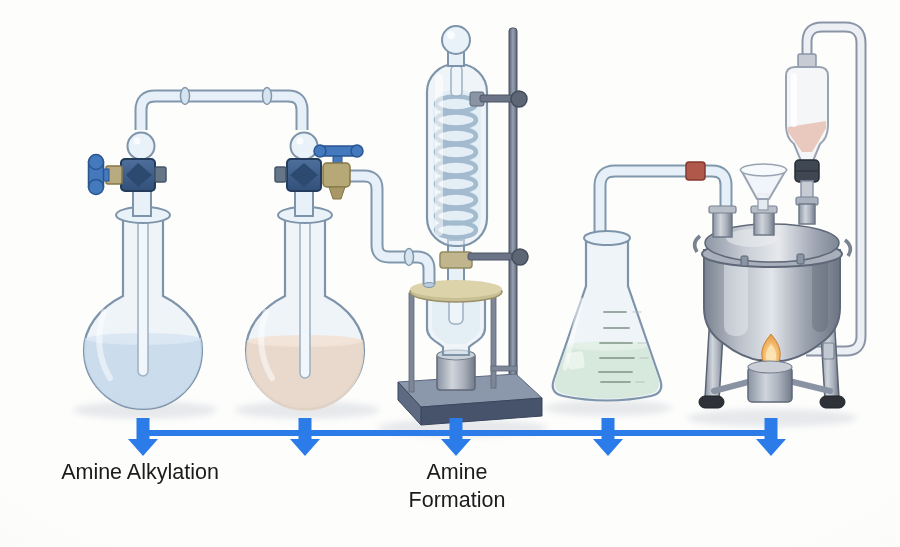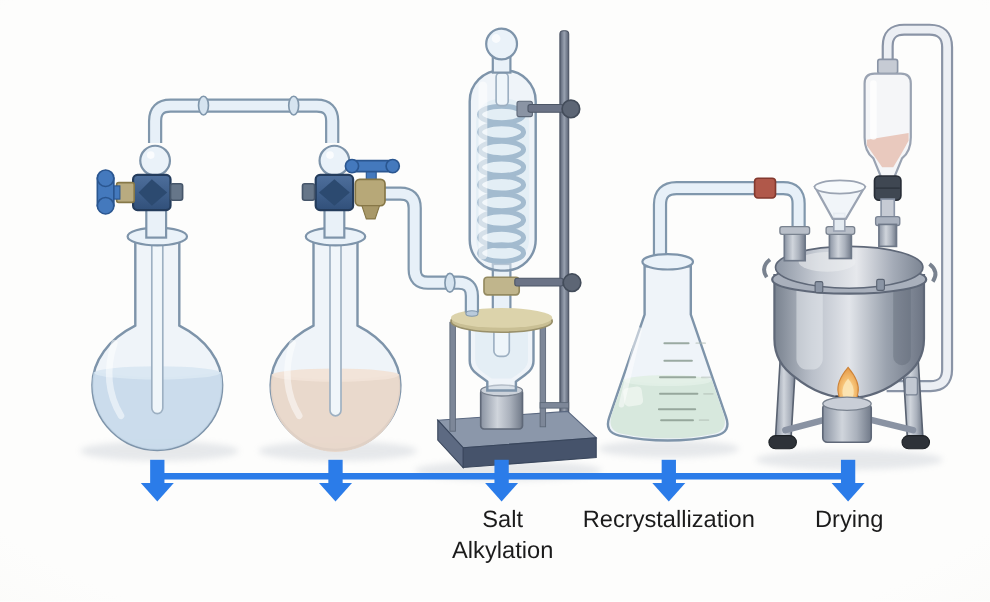--- a/index.html
+++ b/index.html
@@ -317,16 +317,15 @@
       <rect class="arrowfill" x="601.5" y="418" width="13" height="23"></rect>
       <polygon class="arrowfill" points="593,439 623,439 608,456"></polygon>
     </g>
     <g>
       <rect class="arrowfill" x="764.5" y="418" width="13" height="23"></rect>
       <polygon class="arrowfill" points="756,439 786,439 771,456"></polygon>
     </g>
   </g>
 </svg>
 
-  <div class="stage-label lbl-3">Salt Alkylation</div>
-  <div class="stage-label lbl-4">Recrystallization</div>
-  <div class="stage-label lbl-5">Drying</div>
+  <div class="stage-label lbl-1">Amine Alkylation</div>
+  <div class="stage-label lbl-3">Amine Formation</div>
 </div>
 
 </body></html>

